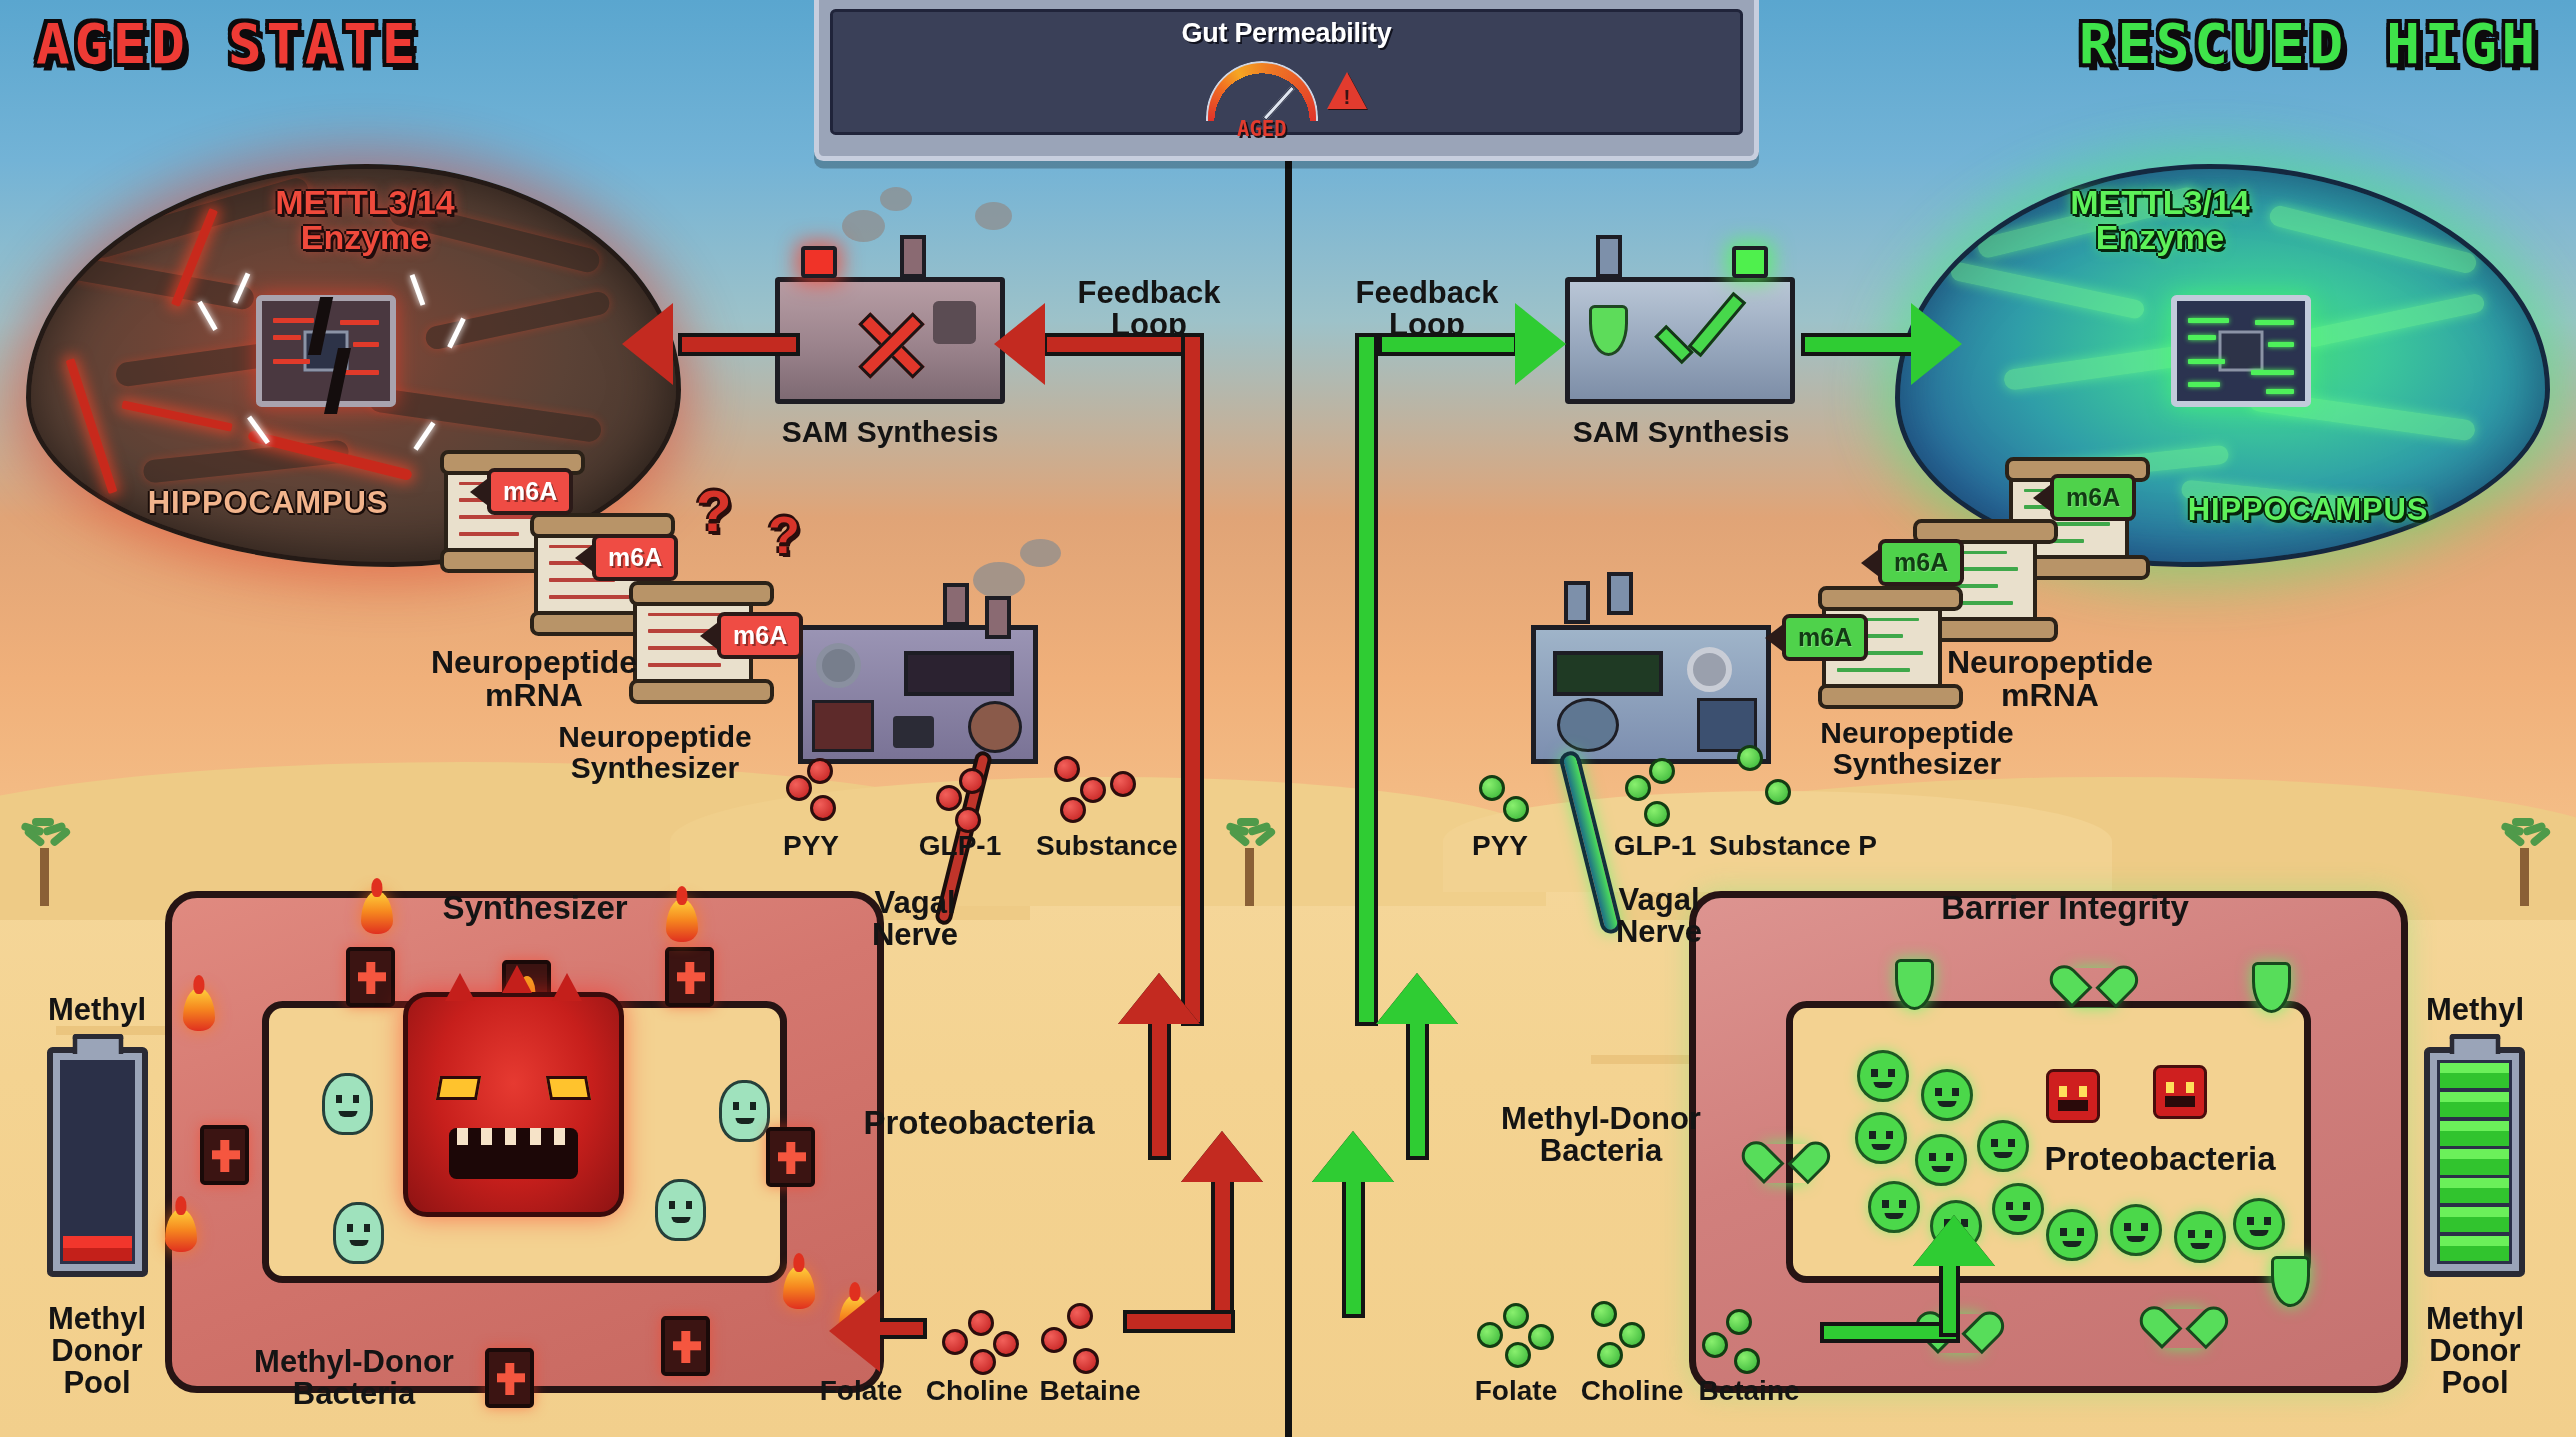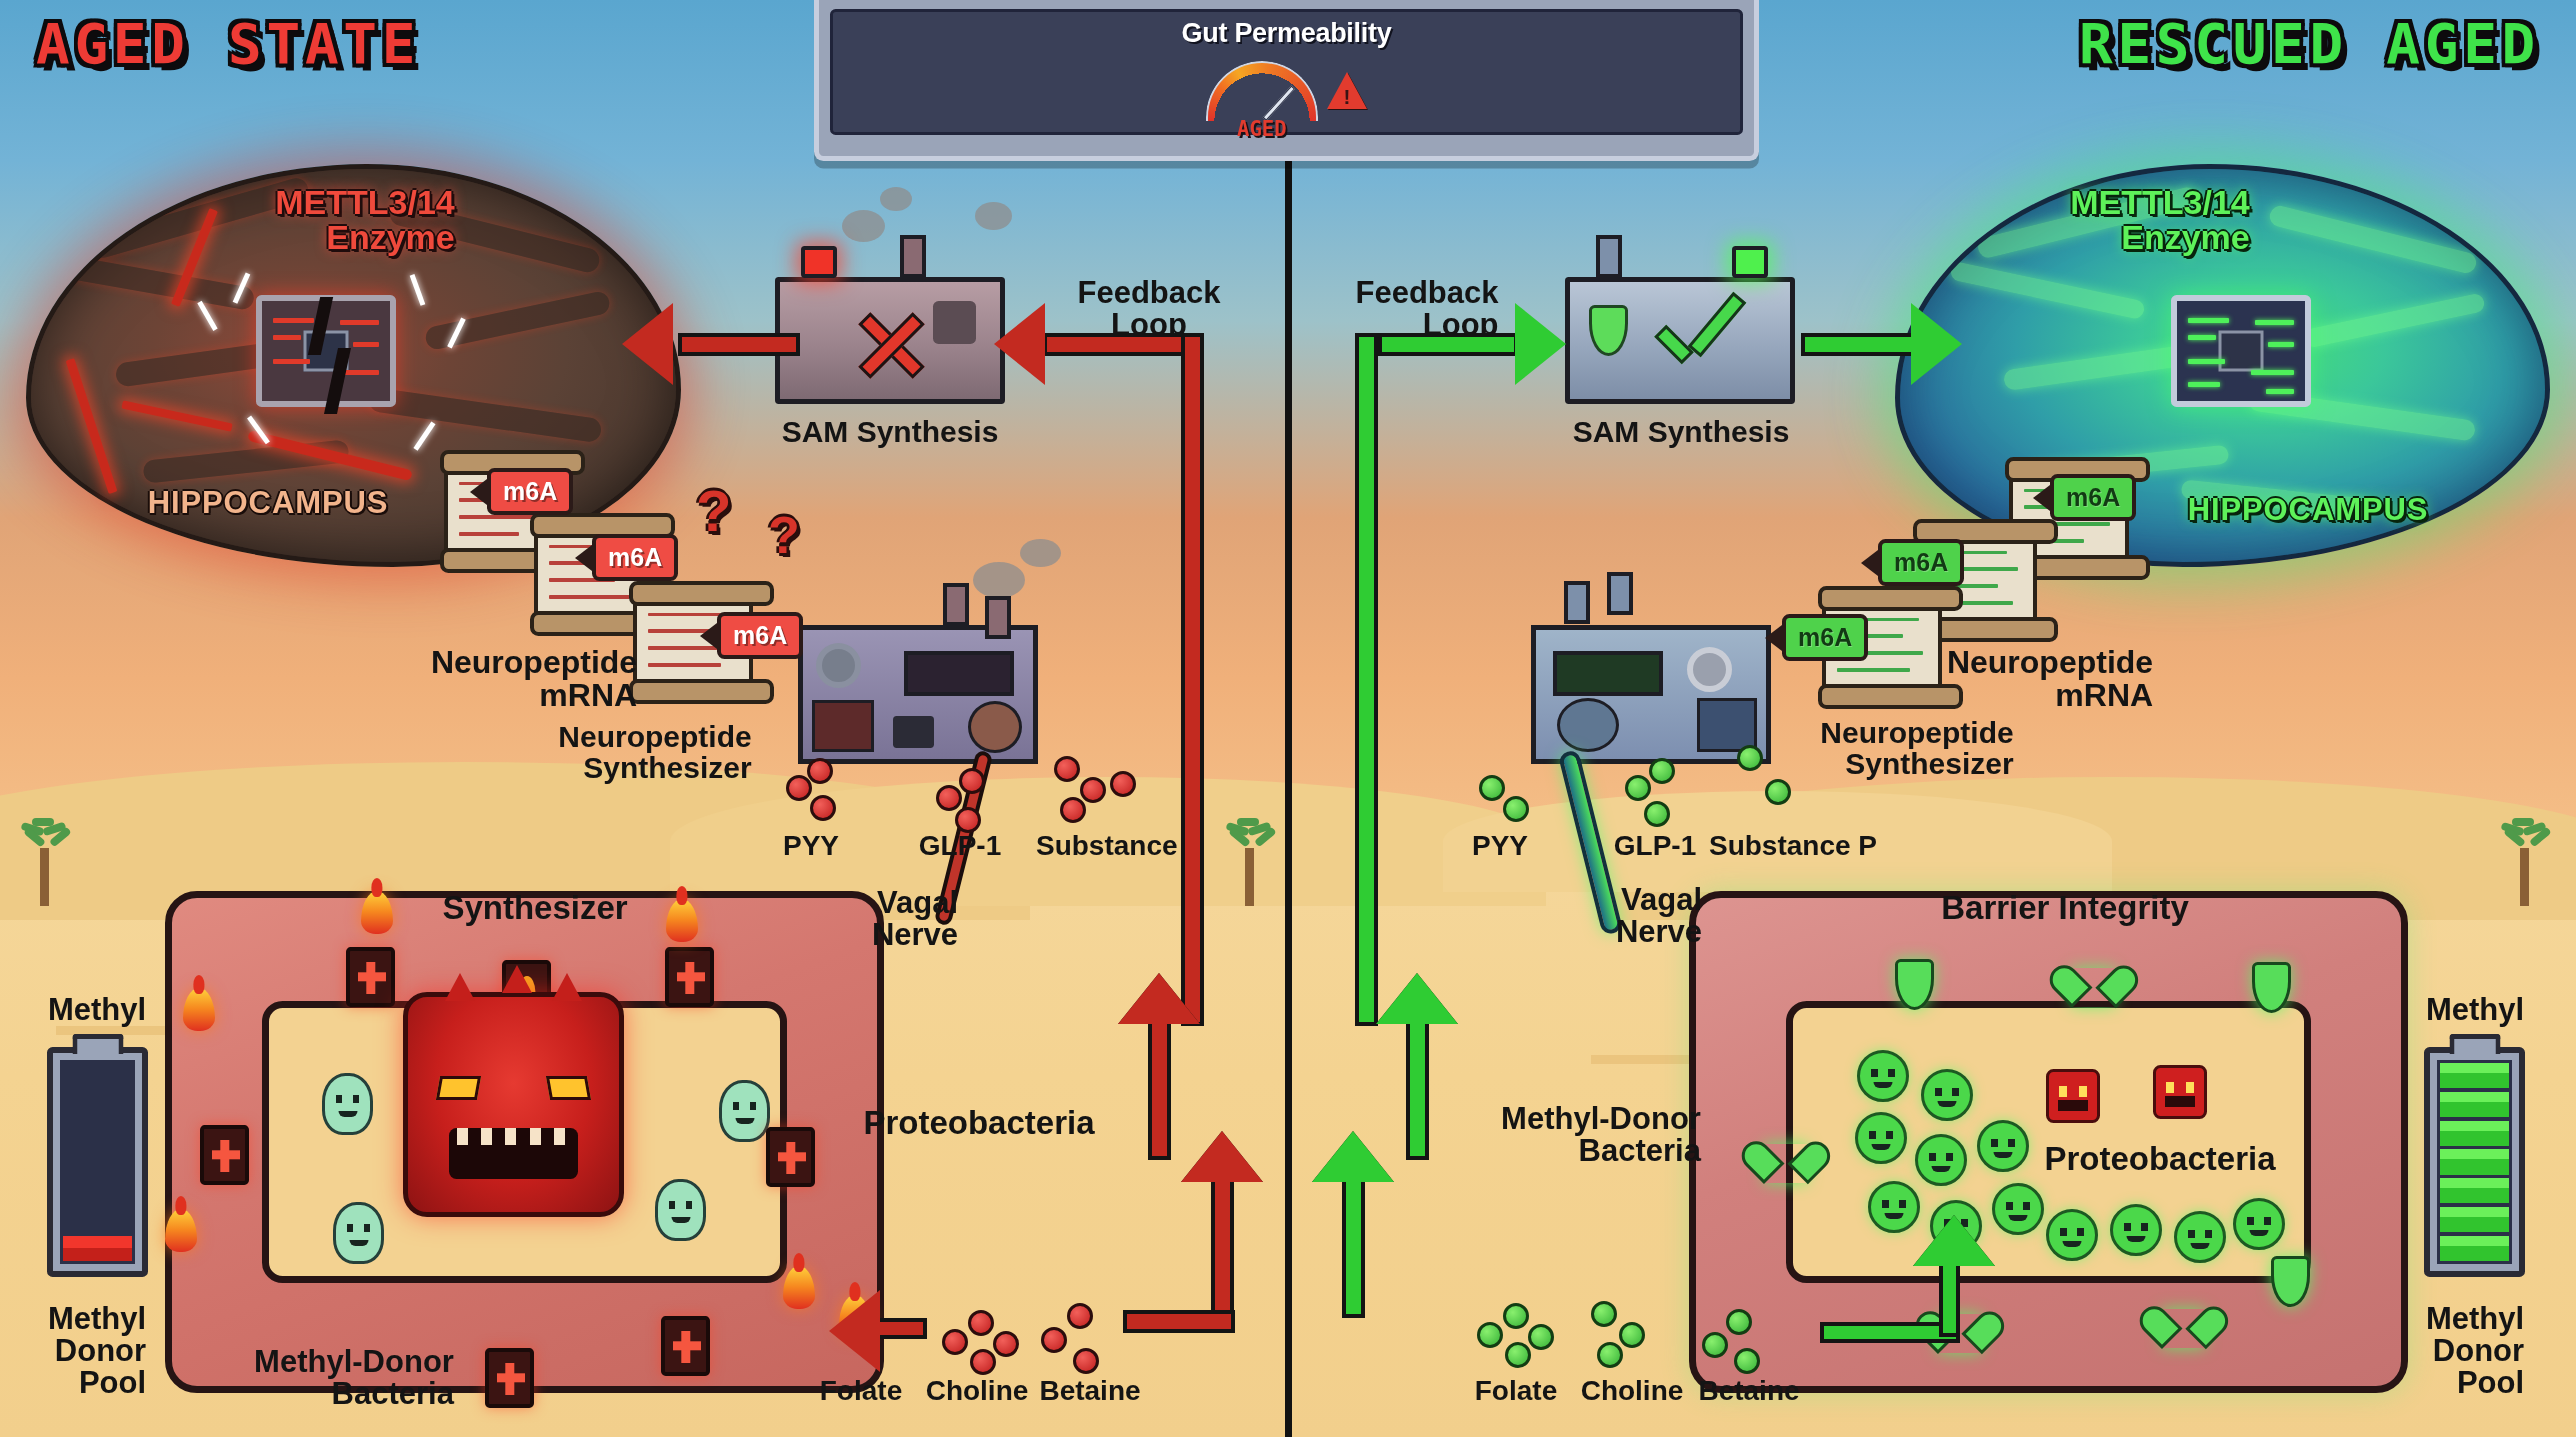--- a/index.html
+++ b/index.html
@@ -82,21 +82,21 @@
         display:flex; gap:3.7px; padding:3.7px; position:relative; }
   .batt-shell:after { content:""; position:absolute; right:-15px; top:15px; width:10.3px; height:24px; background:#cdd4e2; }
   .batt-cell { flex:1; background:#434a66; }
   .batt-cell.red { background:linear-gradient(180deg,#f2362c 0 50%,#b81e18 50% 100%); }
   .batt-cell.green { background:linear-gradient(180deg,#5bf04b 0 50%,#2bc22a 50% 100%); }
   .shield-ico { width:26px; height:36px; background:#49cf4a; border:2.8px solid #b9dfb0;
         border-radius:3.7px 3.7px 50% 50%/3.7px 3.7px 60% 60%; }
 
   
   .lbl { position:absolute; z-index:25; font-weight:bold; color:#141414; line-height:1.04; }
-  .lbl.c { text-align:right; transform:translateX(-50%); }
+  .lbl.c { text-align:center; transform:translateX(-50%); }
   .lbl-glow-red { color:#f04a3c; text-shadow:2.8px 2.8px 0 #200c0c,-1.9px 0 0 #200c0c,1.9px 0 0 #200c0c,0 -1.9px 0 #200c0c,0 1.9px 0 #200c0c, 0 0 13px #ff4a3a; }
   .lbl-glow-green { color:#5ef25a; text-shadow:2.8px 2.8px 0 #07240c,-1.9px 0 0 #07240c,1.9px 0 0 #07240c,0 -1.9px 0 #07240c,0 1.9px 0 #07240c, 0 0 13px #57ff62; }
   .lbl-hippo-red { color:#f2b48c; text-shadow:1.9px 1.9px 0 #1a0d0a,-1.9px 0 0 #1a0d0a,1.9px 0 0 #1a0d0a,0 -1.9px 0 #1a0d0a,0 1.9px 0 #1a0d0a; }
 
   
   .brain { position:absolute; z-index:10; }
   .brain-aged { left:26px; top:164px; width:655px; height:403px;
       background:radial-gradient(ellipse at 42% 46%, #8f4a3a 0%, #6d4436 28%, #5b4236 50%, #4a382e 75%, #3a2c24 100%);
       border-radius:52% 48% 44% 56% / 58% 56% 44% 42%;
       box-shadow:0 0 51px 15px rgba(224,48,30,.42), inset 0 0 56px rgba(0,0,0,.5);
@@ -315,21 +315,21 @@
       <div class="frond">
         <i></i>
         <i></i>
         <i></i>
         <i></i>
         <i></i>
       </div>
     </div>
 
   <div class="panel-title title-aged">AGED STATE</div>
-  <div class="panel-title title-rescued">RESCUED AGED</div>
+  <div class="panel-title title-rescued">RESCUED HIGH</div>
 
   <div class="hud">
 
     <div class="hud-cell">
       <div class="hud-label">Gut Permeability</div>
       <div class="hud-body">
         <div class="gauge">
           <div class="arcbg"></div>
             <div class="needle"></div>
           <div class="ghigh">AGED</div>

